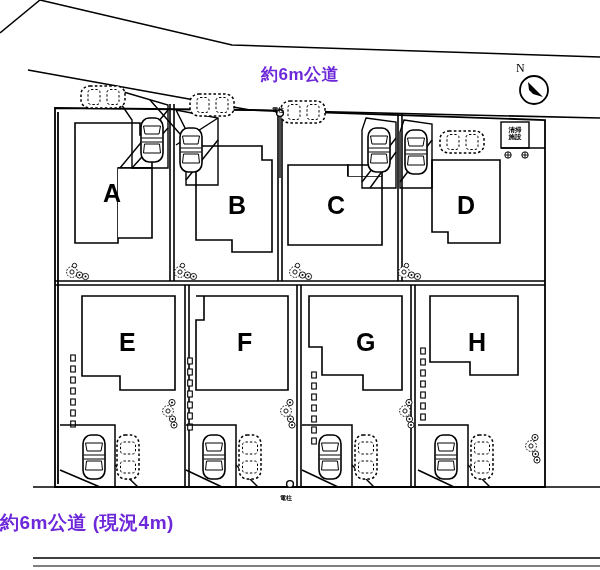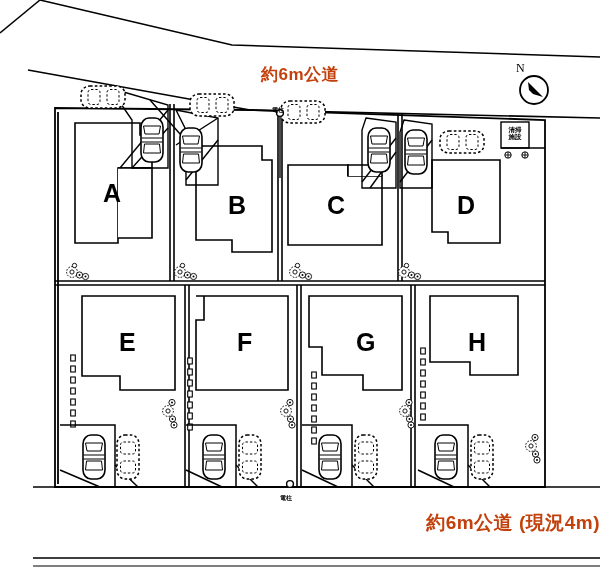--- a/index.html
+++ b/index.html
@@ -1,21 +1,21 @@
 <!DOCTYPE html>
 <html><head>
 <meta charset="utf-8">
 <style>
   html,body{margin:0;padding:0;background:#ffffff;}
   body{width:600px;height:570px;overflow:hidden;font-family:"Liberation Sans","DejaVu Sans",sans-serif;color:#000;}
   #stage{position:relative;width:600px;height:570px;background:#fff;}
   #stage svg{position:absolute;left:0;top:0;}
-  .roadlabel{position:absolute;font-weight:bold;color:#c2410c;letter-spacing:.5px;white-space:nowrap;}
+  .roadlabel{position:absolute;font-weight:bold;color:#6d28d9;letter-spacing:.5px;white-space:nowrap;}
   #top-road-label{left:0;right:0;top:63px;text-align:center;font-size:17px;}
-  #bottom-road-label{left:0;right:0;top:510px;text-align:right;font-size:19px;}
+  #bottom-road-label{left:0;right:0;top:510px;text-align:left;font-size:19px;}
   .pole-label{position:absolute;font-size:6px;font-weight:bold;white-space:nowrap;}
   #pole-top-label{left:272px;top:106px;}
   #pole-bottom-label{left:280px;top:494px;}
   .lotletter{position:absolute;font-weight:bold;font-size:25px;line-height:1;color:#000;}
   #compass{position:absolute;left:518px;top:62px;width:42px;height:48px;}
   #compass .n{position:absolute;left:-2px;top:-1px;font-size:12px;font-family:"Liberation Serif","DejaVu Serif",serif;}
   .facility-label{position:absolute;left:504px;top:126px;width:22px;font-size:6.5px;font-weight:bold;line-height:1.15;text-align:center;}
 </style>
 </head>
 <body>

